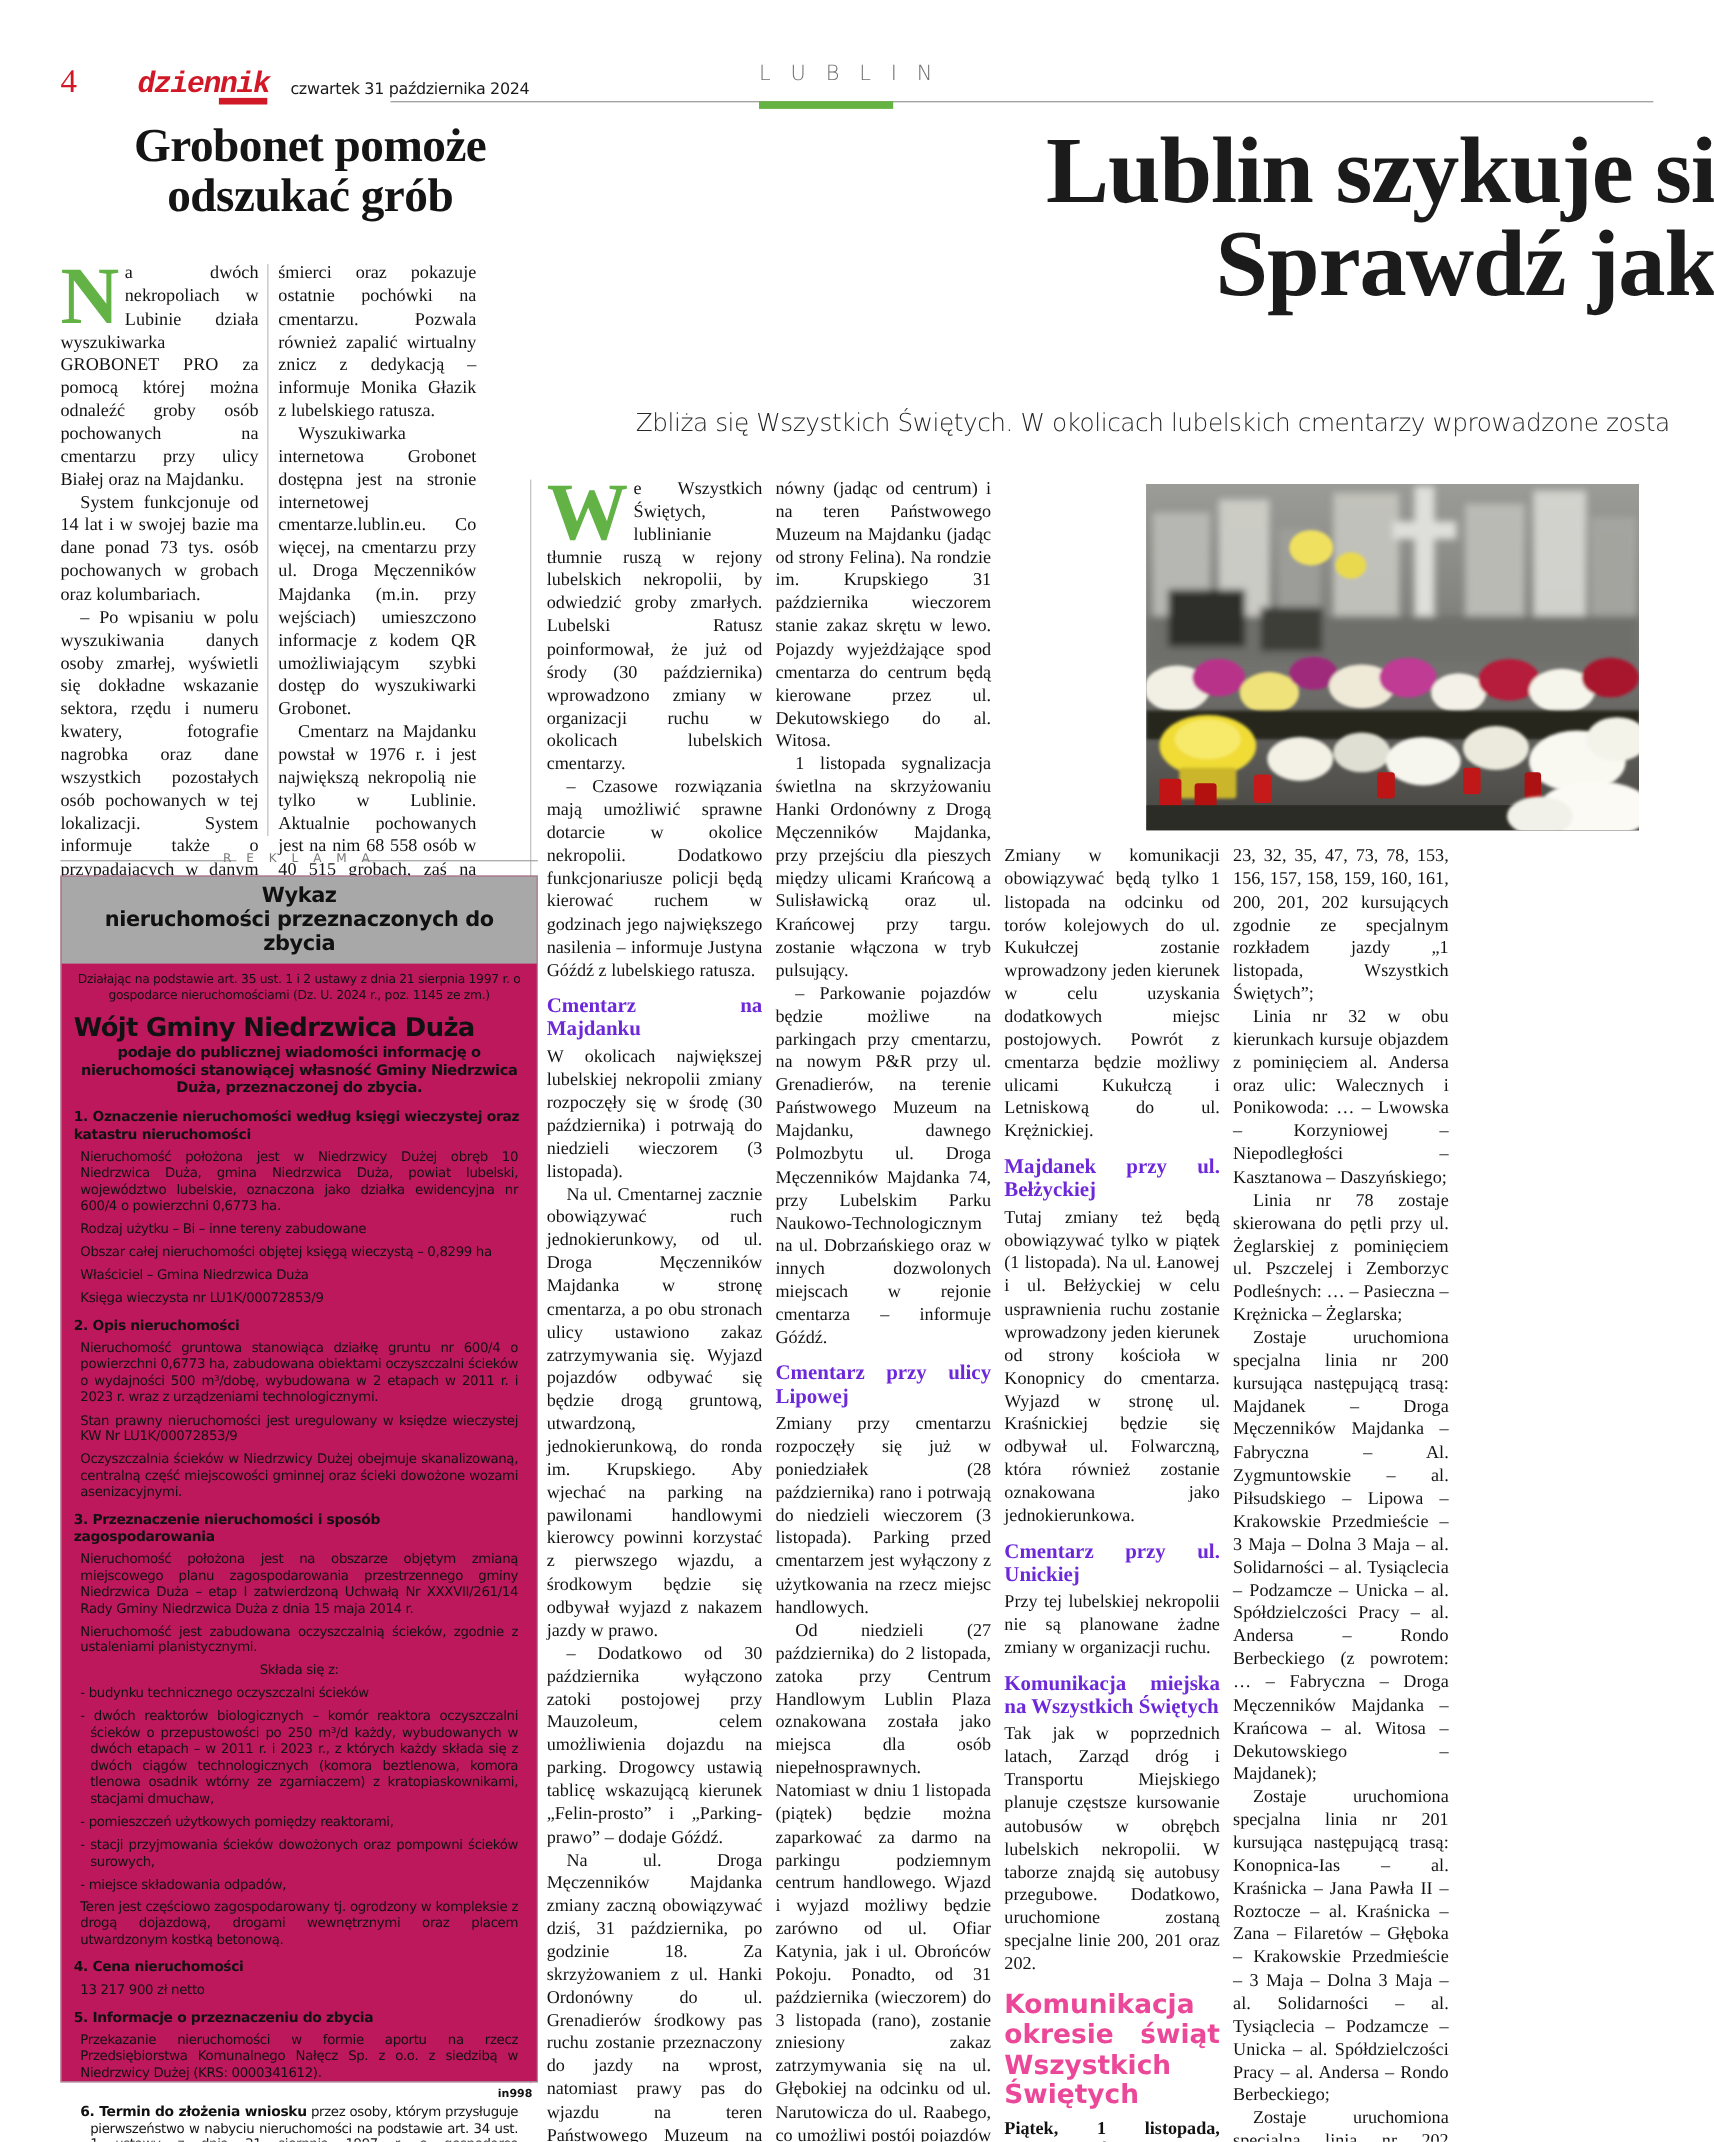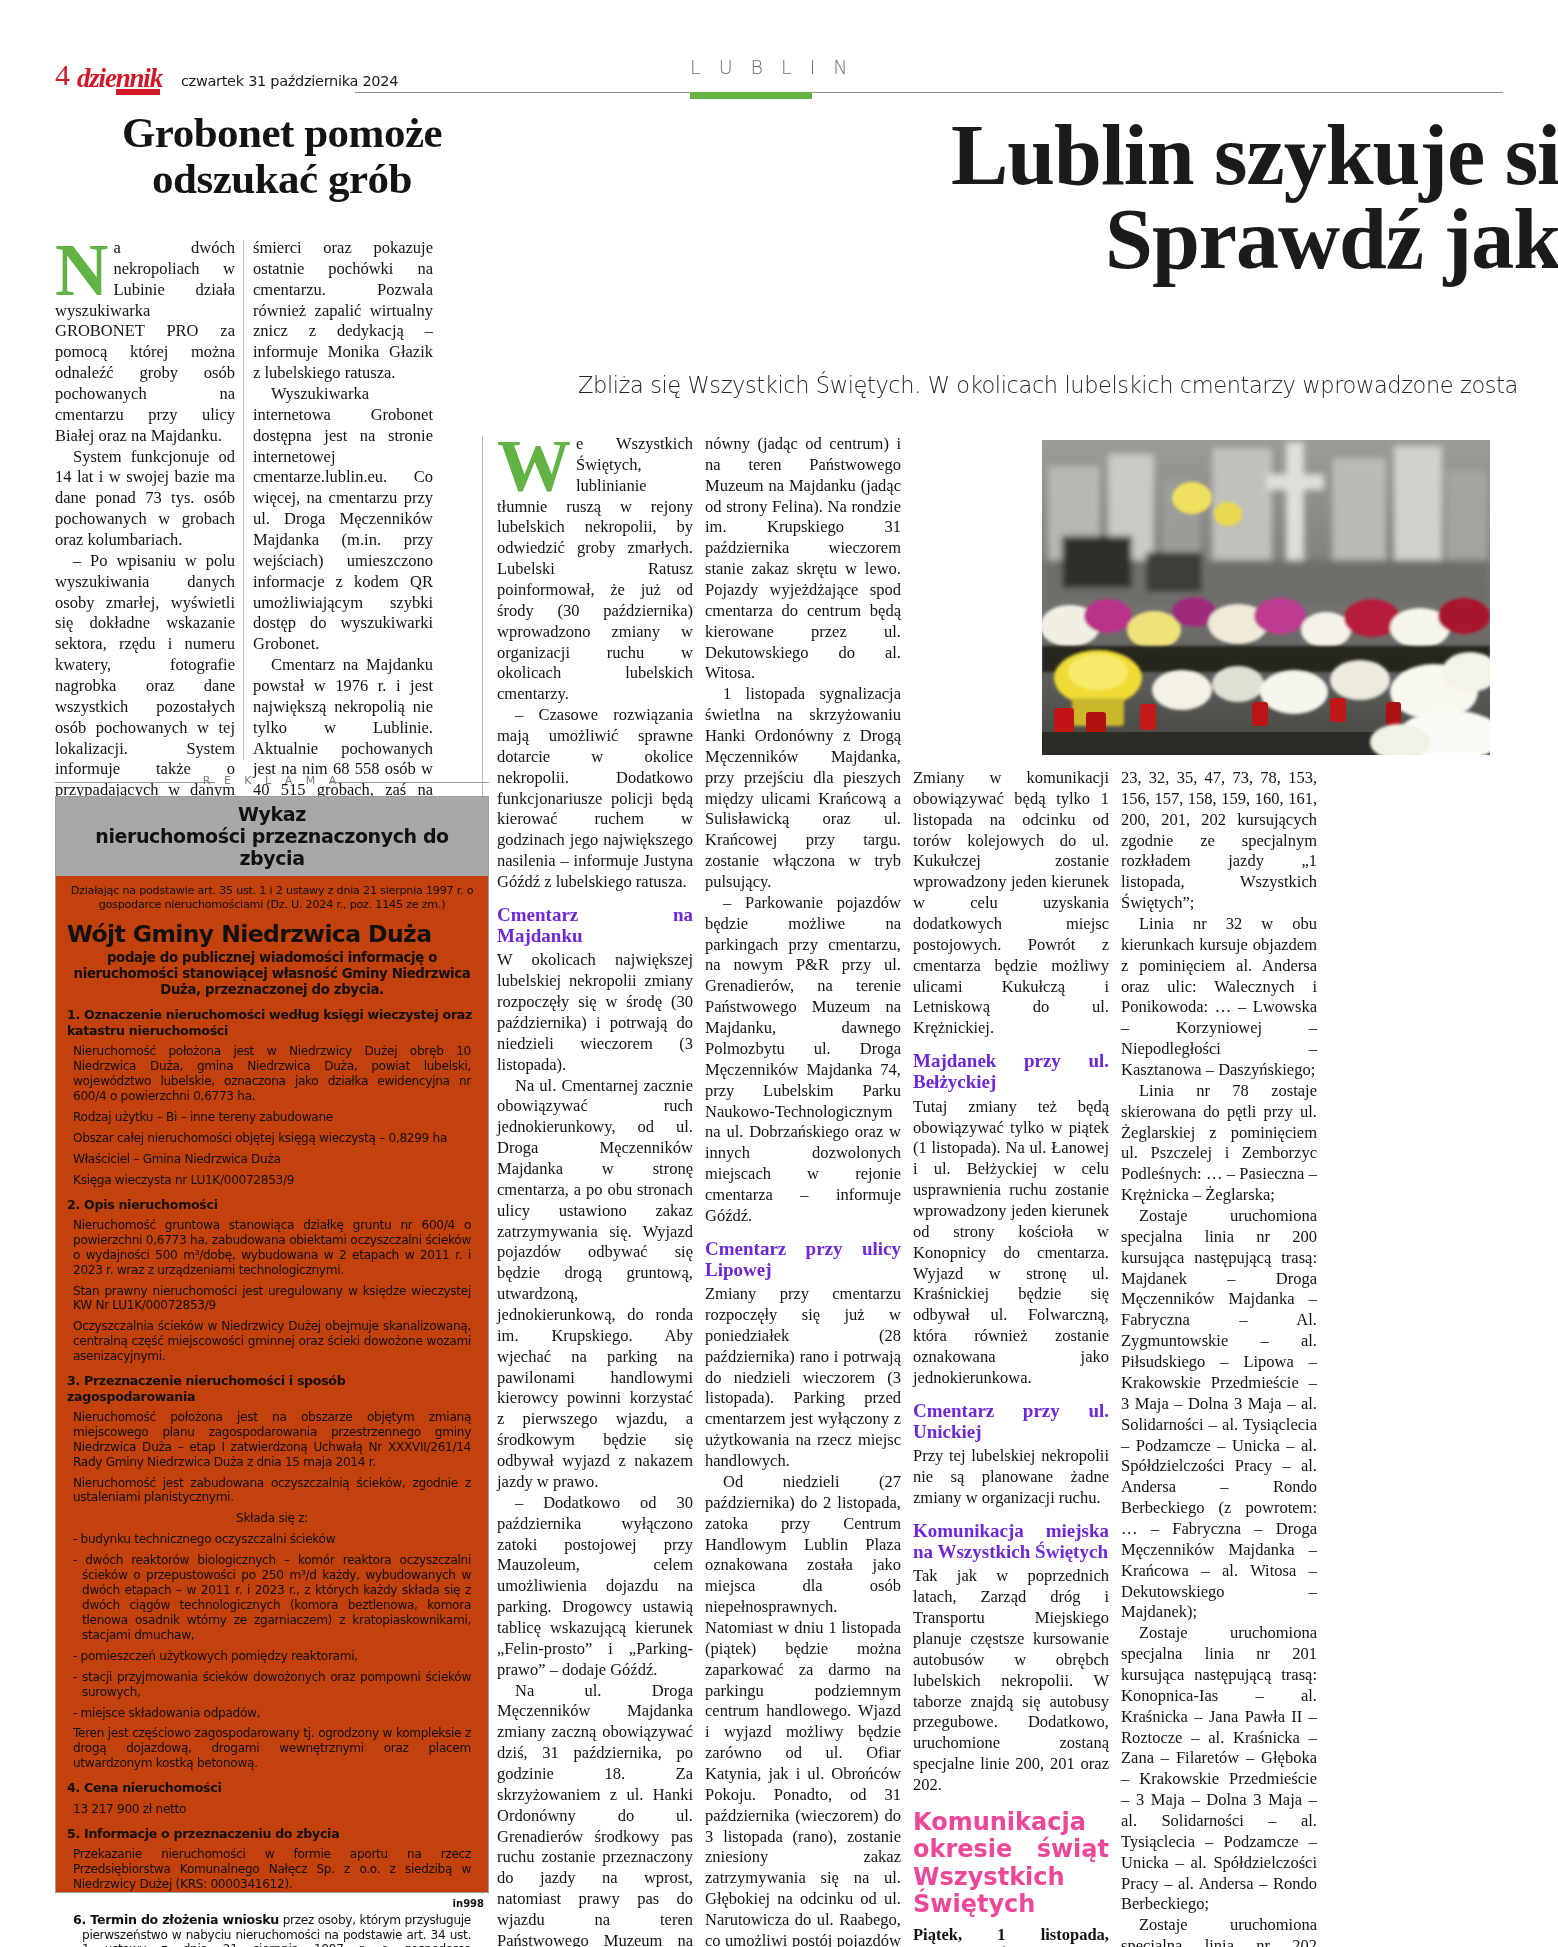--- a/index.html
+++ b/index.html
@@ -12,24 +12,25 @@
     overflow:hidden;
   }
   .page { position:relative; width:1558px; height:1947px; padding:0; }
 
   
   .masthead { position:absolute; left:55px; top:62px; right:55px; height:40px; }
   .mh-left { display:flex; align-items:flex-end; gap:7px; }
   .folio { font-family:"Liberation Serif", serif; font-size:30px; color:#d01826; line-height:1; position:relative; top:-2px;}
   .logo-wrap { position:relative; }
   .logo {
-    font-family:Liberation Serif, serif;
+    font-family:Liberation Mono, monospace;
     font-weight:bold; font-style:italic;
     font-size:27px; color:#d01826; letter-spacing:-1.2px;
     line-height:1;
+    margin-left:48px;
   }
   .logo-bar { position:absolute; right:2px; bottom:-3px; width:44px; height:6px; background:#d01826; }
   .mh-date {
     font-family:"DejaVu Sans", sans-serif; font-size:14.5px; color:#1a1a1a;
     letter-spacing:-0.3px; margin-left:12px; position:relative; top:-3px;
   }
   .mh-rule { position:absolute; left:300px; right:0; top:30px; border-top:1px solid #8d8d8d; }
   .section-name {
     position:absolute; left:690px; top:56px;
     font-family:"DejaVu Sans", sans-serif;
@@ -100,21 +101,21 @@
   .reklama { position:absolute; left:55px; top:774px; width:434px; height:16px; }
   .reklama .rk-line { position:absolute; top:8px; height:1px; background:#9a9a9a; }
   .reklama .rk-txt {
     position:absolute; left:50%; transform:translateX(-50%); top:0;
     font-family:"DejaVu Sans", sans-serif; font-size:11px; letter-spacing:5px; color:#777;
   }
 
   
   .advert {
     position:absolute; left:55px; top:796px; width:434px; height:1097px;
-    border:1px solid #9d9d9d; background:#c2410c;
+    border:1px solid #9d9d9d; background:#be185d;
     font-family:"DejaVu Sans", sans-serif;
   }
   .ad-band {
     background:#a8a8a8; color:#111; text-align:center;
     font-weight:bold; font-size:19px; line-height:1.16; padding:6px 4px 7px 4px;
     letter-spacing:-0.4px;
   }
   .ad-inner { padding:8px 11px 0 11px; }
   .ad-legal {
     font-size:11.2px; line-height:1.28; text-align:center; color:#111; letter-spacing:-0.25px;

